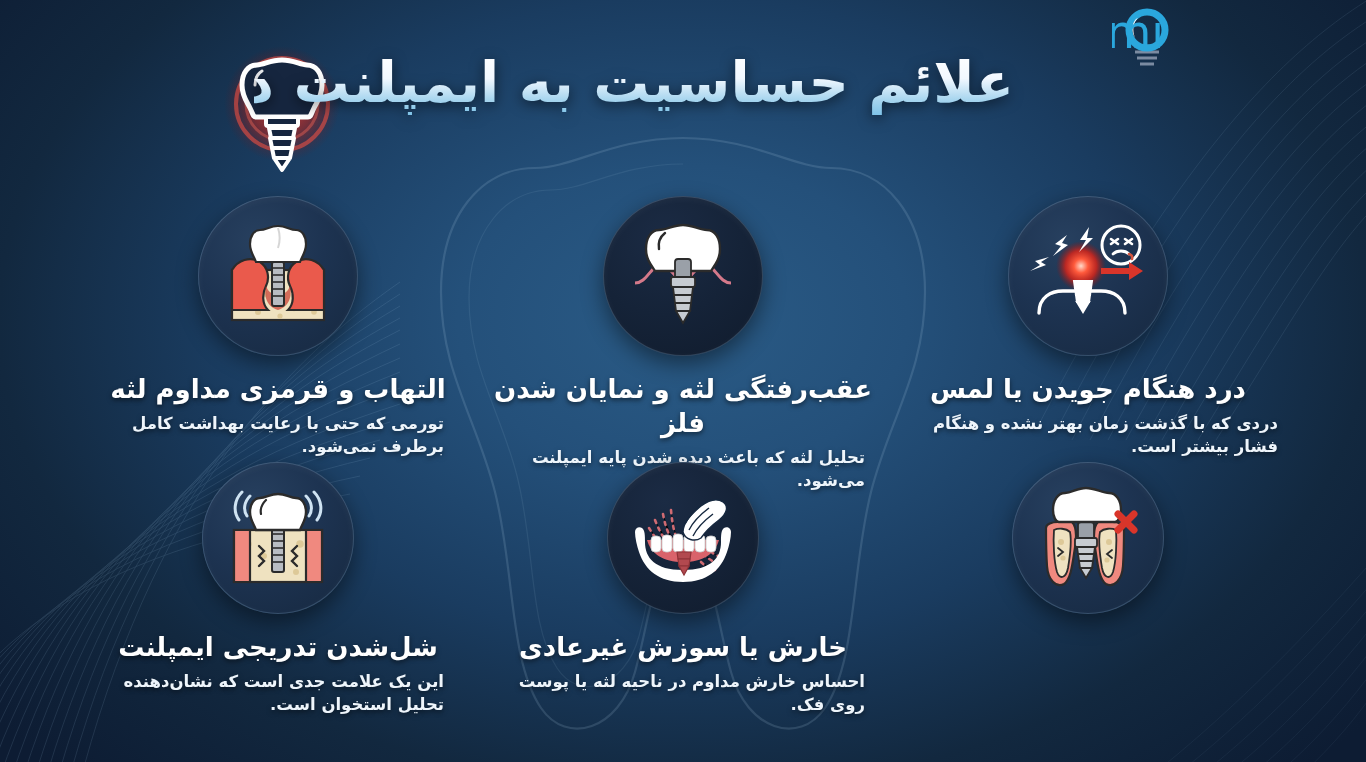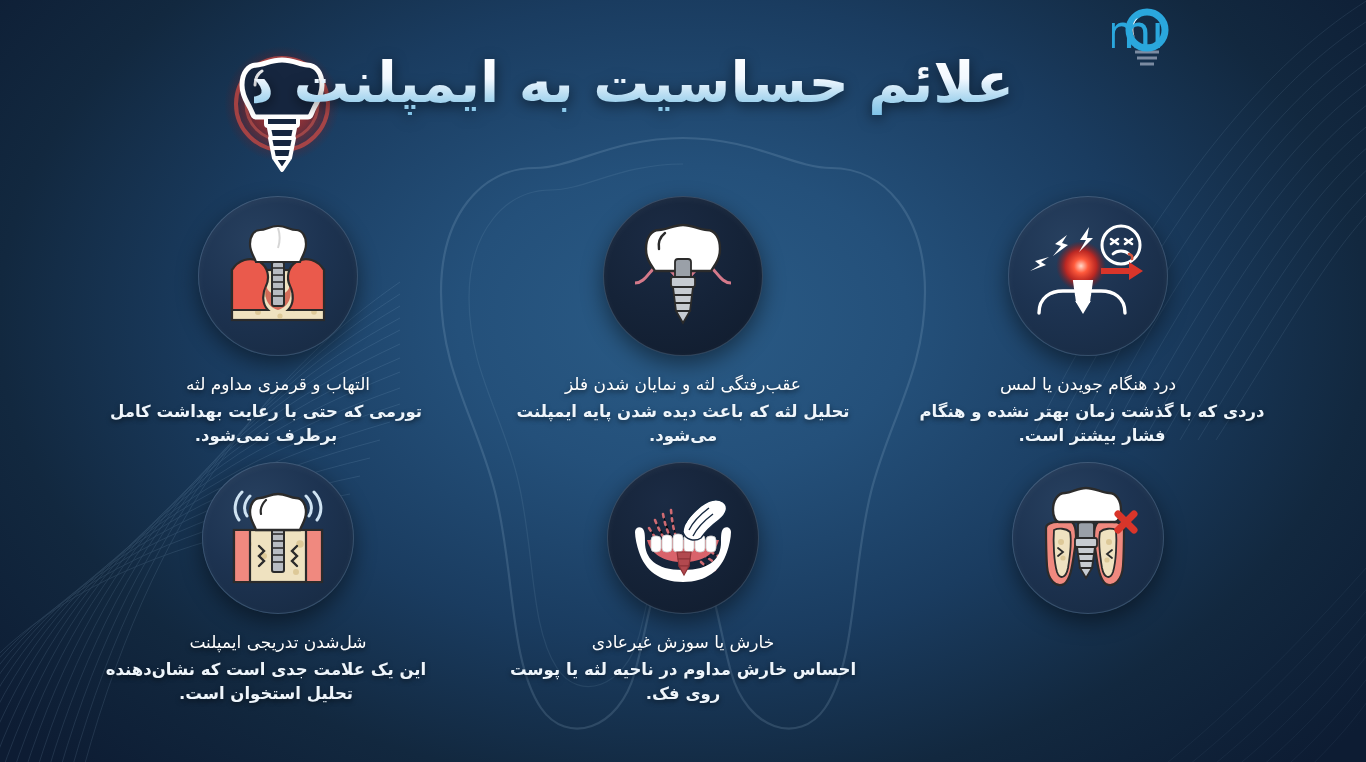--- a/index.html
+++ b/index.html
@@ -50,27 +50,28 @@
                inset 0 2px 10px rgba(255,255,255,.05);
     display:flex;align-items:center;justify-content:center;
   }
   .circle.dark{
     background:radial-gradient(circle at 38% 26%,#1b2b44 0%,#152338 50%,#101b2c 100%);
   }
   .circle svg{display:block;}
   .c4 .circle,.c5 .circle,.c6 .circle{width:152px;height:152px;}
 
   .ctitle{
-    margin-top:17px;font-size:17px;font-weight:normal;color:#ffffff;
+    margin-top:17px;font-size:26px;font-weight:bold;color:#ffffff;
     line-height:1.3;direction:rtl;text-shadow:0 2px 5px rgba(0,0,0,.55);
   }
   .cdesc{
     margin-top:5px;font-size:16.5px;font-weight:bold;color:#eef5fb;
     line-height:1.42;direction:rtl;text-shadow:0 2px 5px rgba(0,0,0,.5);
     padding:0 18px;
+    text-align:right;
   }
   .c1 .cdesc,.c4 .cdesc{padding:0 34px 0 10px;}
   .c3 .cdesc,.c6 .cdesc{padding:0 10px 0 18px;}
 </style>
 </head>
 <body>
 
 <div id="stage">
 
   <svg class="linefan fan-left" viewBox="0 0 520 700" preserveAspectRatio="none">

